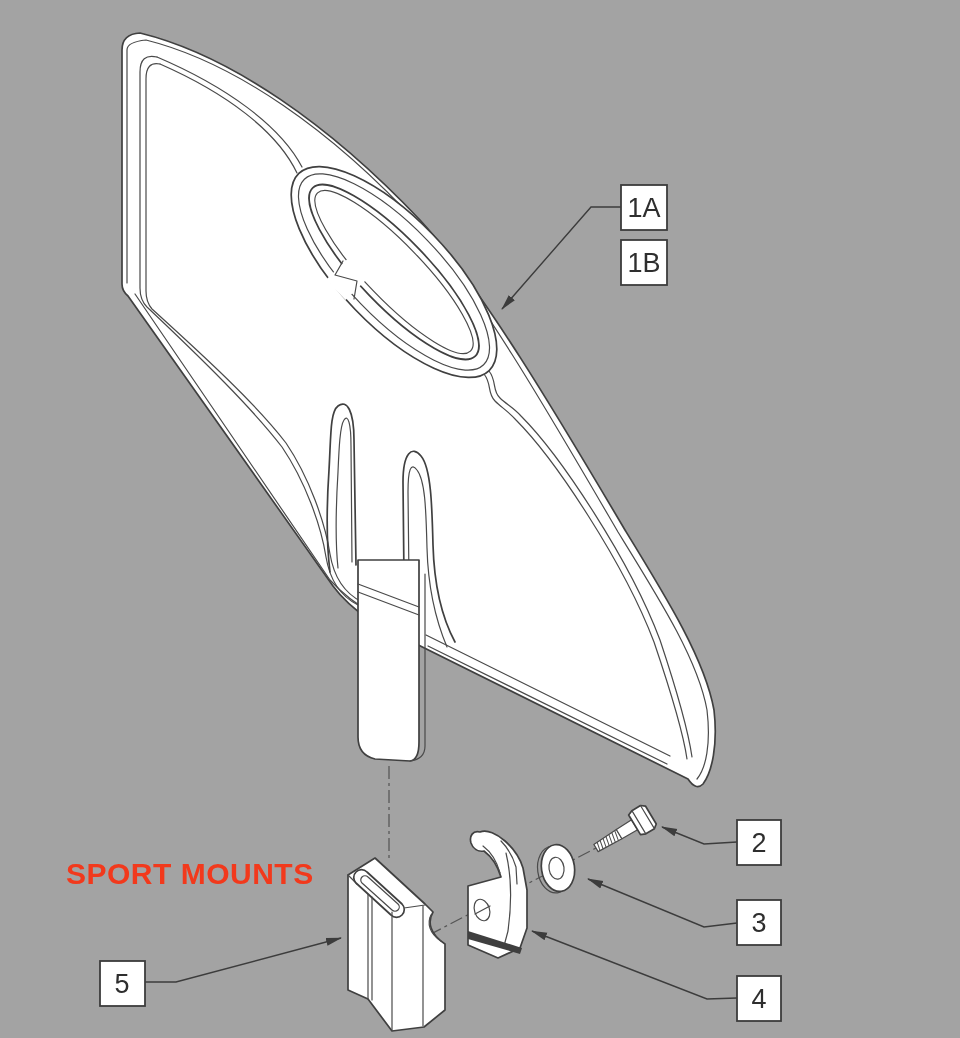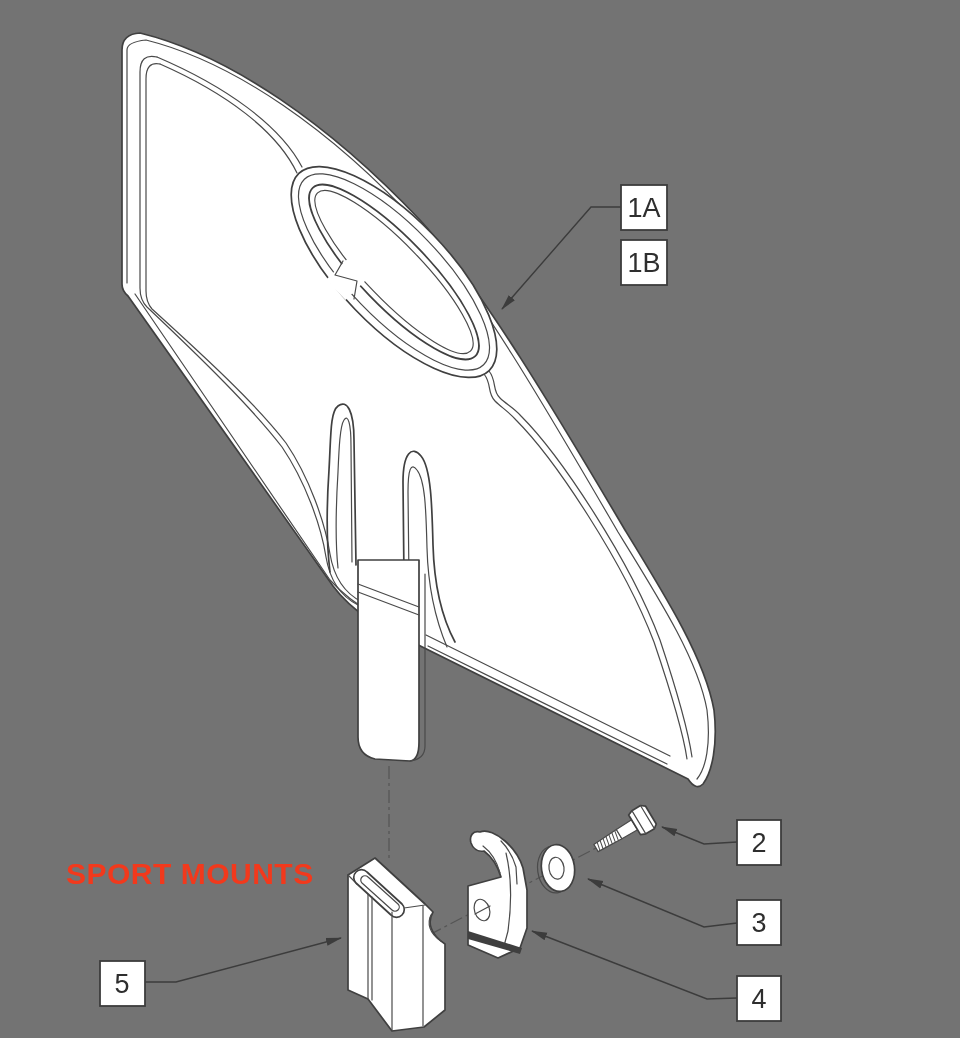--- a/index.html
+++ b/index.html
@@ -1,16 +1,16 @@
 <!DOCTYPE html>
 <html><head>
 <meta charset="utf-8">
 <style>
   html,body{margin:0;padding:0;background:#fff;}
-  .stage{position:relative;width:960px;height:1038px;background:#737373;overflow:hidden;
+  .stage{position:relative;width:960px;height:1038px;background:#a3a3a3;overflow:hidden;
          font-family:"Liberation Sans", sans-serif;}
   svg{position:absolute;left:0;top:0;}
   .ln  {fill:none;stroke:#404040;stroke-width:1.7;stroke-linecap:round;stroke-linejoin:round;}
   .ln2 {fill:none;stroke:#4a4a4a;stroke-width:1.2;stroke-linecap:round;stroke-linejoin:round;}
   .fillw{fill:#ffffff;}
   .cl  {fill:none;stroke:#555;stroke-width:1.25;stroke-dasharray:13 4 3 4;}
   .leader{fill:none;stroke:#3c3c3c;stroke-width:1.4;}
   .cobox{fill:#ffffff;stroke:#3c3c3c;stroke-width:1.8;}
   .cotext{font-size:27px;fill:#2e2e2e;text-anchor:middle;}
   .heading{font-size:30px;font-weight:bold;letter-spacing:0.5px;}

